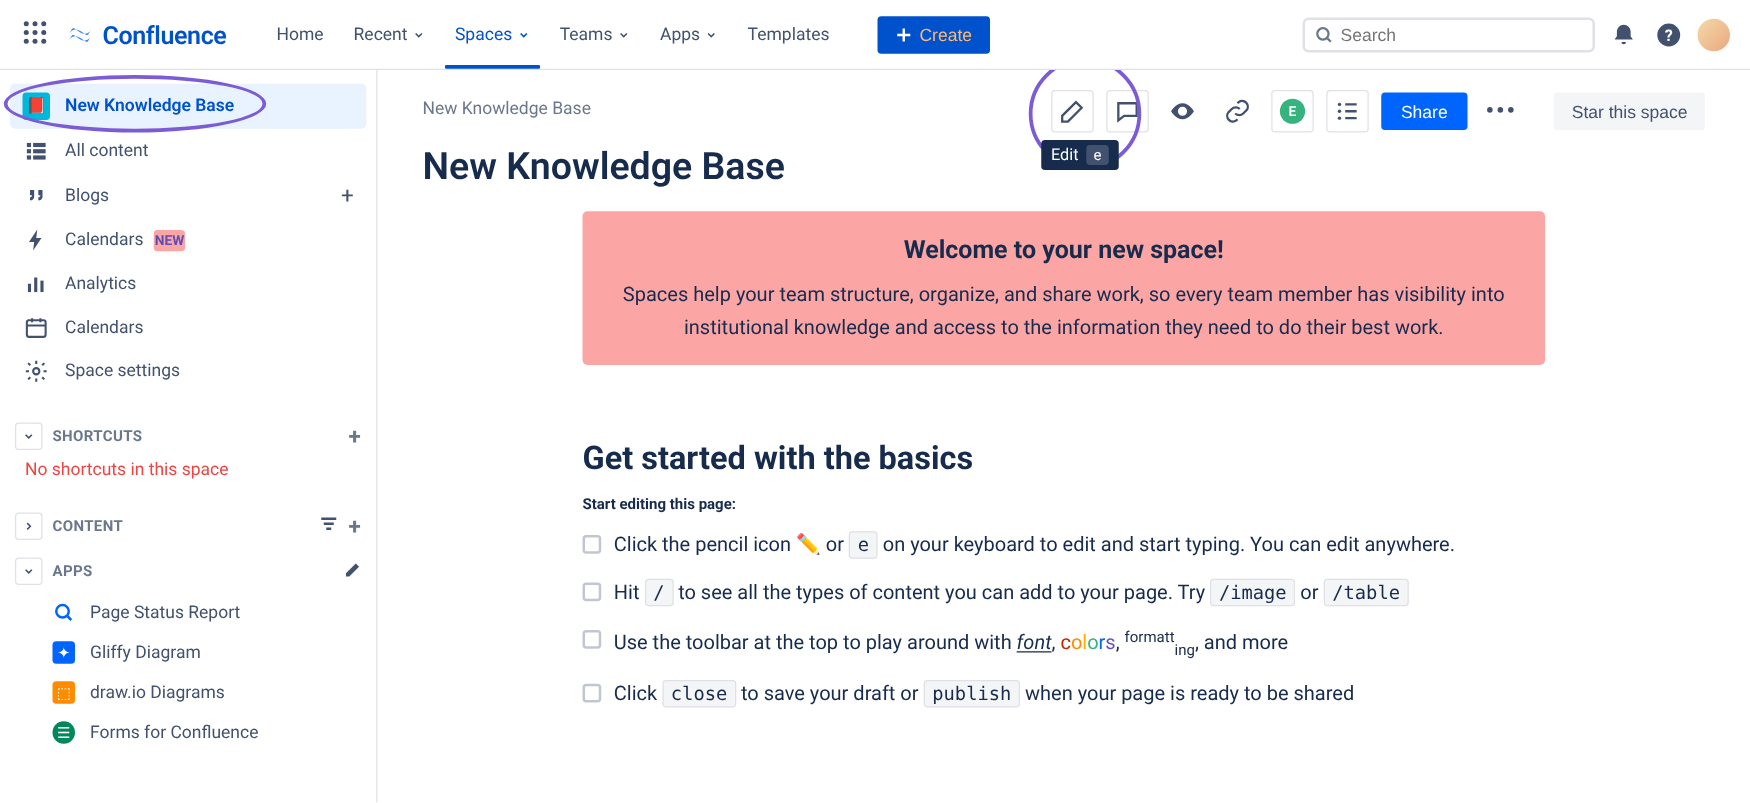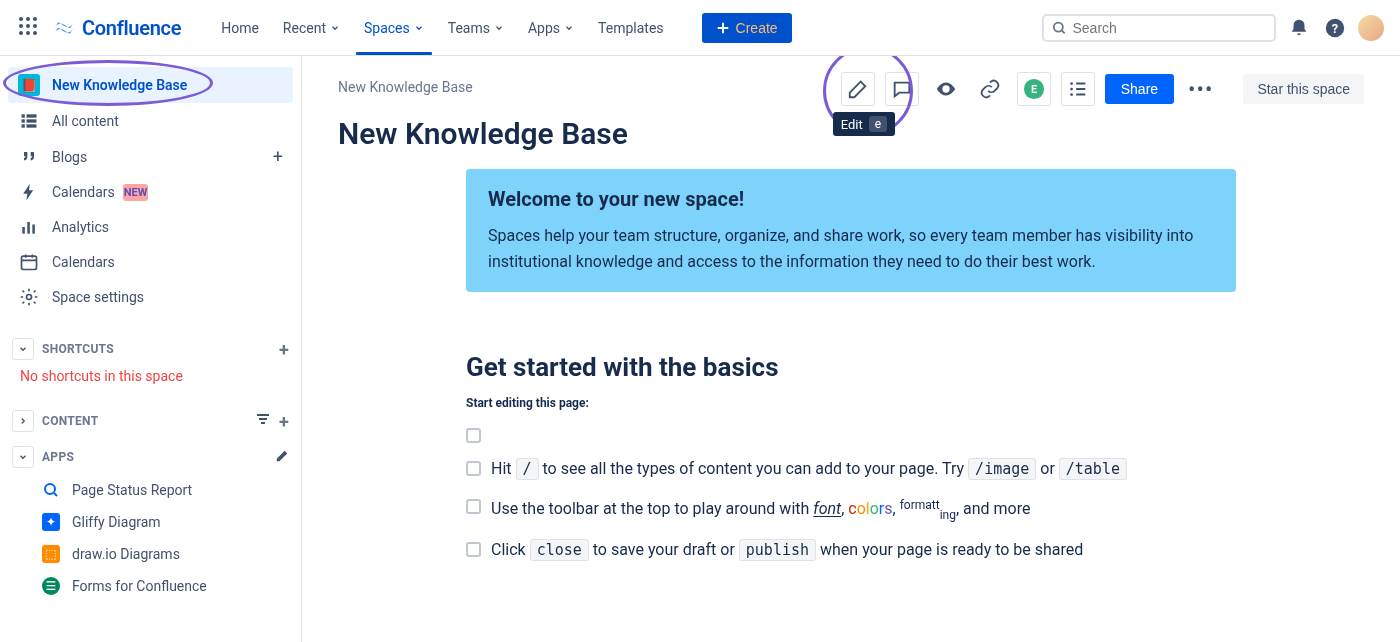--- a/index.html
+++ b/index.html
@@ -59,21 +59,21 @@
 .share-btn { background:#0065ff; color:#fff; border:none; padding:7px 16px; border-radius:3px; font-size:14px; font-weight:500; cursor:pointer;}
 .star-btn { background:#f4f5f7; color:#42526e; border:none; padding:7px 14px; border-radius:3px; font-size:14px; font-weight:500; cursor:pointer; margin-left:16px;}
 .more-dots { font-size:22px; color:#42526e; cursor:pointer; letter-spacing:1px; padding:0 4px;}
 .tooltip { position:absolute; top:40px; left:-8px; background:#172b4d; color:#fff; font-size:13px; padding:4px 8px; border-radius:3px; display:flex; align-items:center; gap:6px; white-space:nowrap;}
 .tooltip .kbd { background:#42526e; padding:1px 6px; border-radius:3px; font-size:12px;}
 .circle-annotation-2 { position:absolute; border:3px solid #7b5cd6; border-radius:50%; width:90px; height:90px; top:-26px; left:-18px; pointer-events:none;}
 
 .page-title { font-size:30px; font-weight:600; margin-top:10px; margin-bottom:18px; }
 
 .content { margin-left:128px; max-width: 770px;}
-.welcome-box { background:#7dd3fc; border-radius:4px; padding:18px 22px; margin-bottom:60px;}
+.welcome-box { background:#fca5a5; border-radius:4px; padding:18px 22px; margin-bottom:60px;text-align:center;}
 .welcome-box h3 { font-size:20px; font-weight:700; margin-bottom:12px;}
 .welcome-box p { font-size:16px; line-height:1.6; color:#172b4d; }
 
 .basics h2 { font-size:26px; font-weight:700; margin-bottom:14px;}
 .basics .sub { font-size:12px; font-weight:700; margin-bottom:14px;}
 .task-row { display:flex; align-items:flex-start; gap:10px; font-size:16px; margin-bottom:14px; line-height:1.5;}
 .task-row .chk { width:15px; height:15px; border:2px solid #c1c7d0; border-radius:3px; margin-top:4px; flex-shrink:0;}
 .code-inline { background:#f4f5f7; border:1px solid #dfe1e6; border-radius:3px; padding:1px 6px; font-family: ui-monospace, Menlo, monospace; font-size:15px;}
 .font-italic { font-style:italic; text-decoration:underline;}
 .colors span:nth-child(1){color:#bf2600;} .colors span:nth-child(2){color:#ff8b00;}.colors span:nth-child(3){color:#ffab00;}.colors span:nth-child(4){color:#36b37e;}.colors span:nth-child(5){color:#0065ff;}.colors span:nth-child(6){color:#6554c0;}
@@ -360,20 +360,23 @@
         <h3>Welcome to your new space!</h3>
         <p>Spaces help your team structure, organize, and share work, so every team member has visibility into institutional knowledge and access to the information they need to do their best work.</p>
       </div>
 
       <div class="basics">
         <h2>Get started with the basics</h2>
         <div class="sub">Start editing this page:</div>
 
         <div class="task-row">
           <span class="chk"></span>
+          <div>
+            <span>Click the pencil icon </span><span class="pencil-emoji">✏️</span><span> or </span><span class="code-inline">e</span><span> on your keyboard to edit and start typing. You can edit anywhere.</span>
+          </div>
         </div>
 
         <div class="task-row">
           <span class="chk"></span>
           <div>
             <span>Hit </span><span class="code-inline">/</span><span> to see all the types of content you can add to your page. Try </span><span class="code-inline">/image</span><span> or </span><span class="code-inline">/table</span>
           </div>
         </div>
 
         <div class="task-row">

